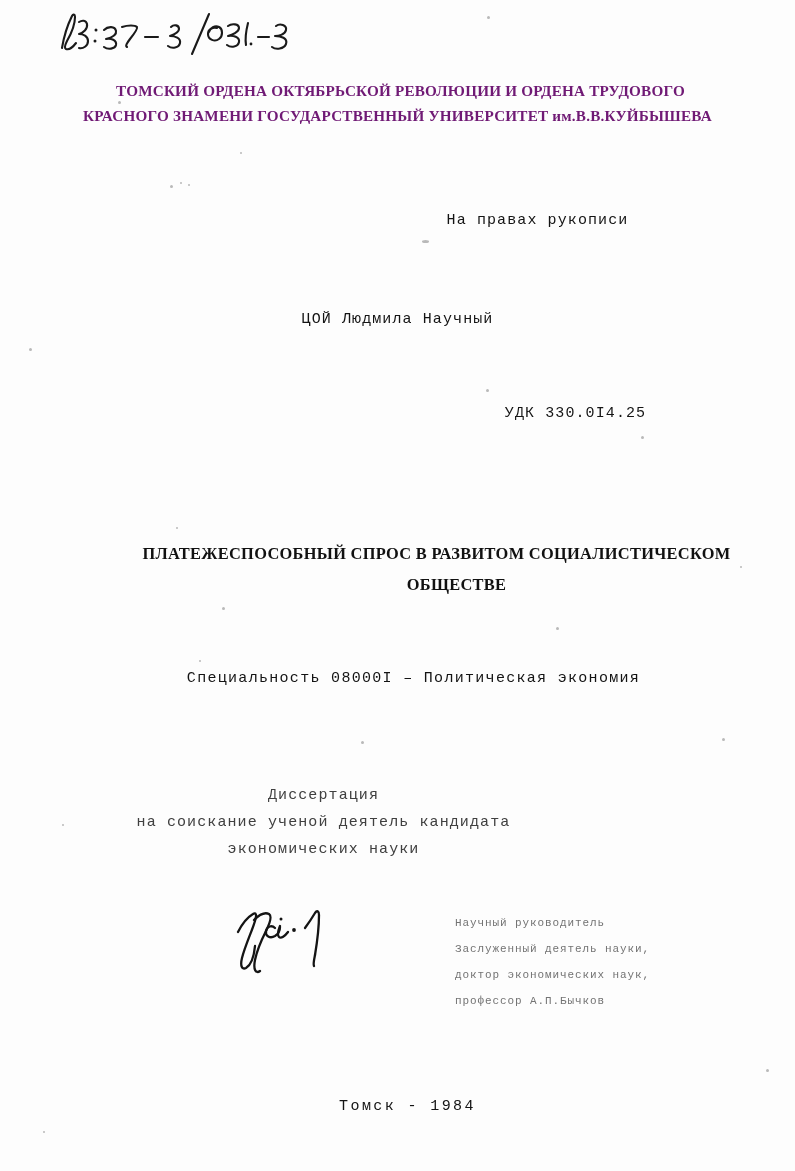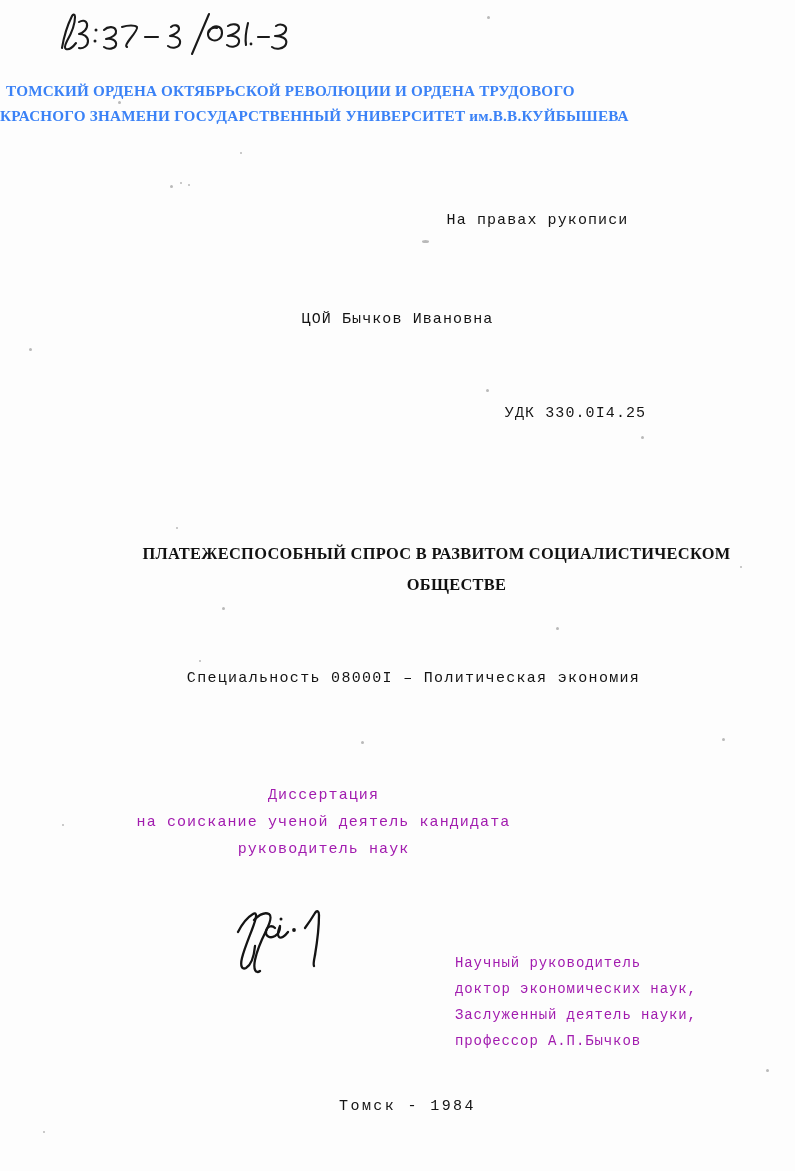--- a/index.html
+++ b/index.html
@@ -38,27 +38,27 @@
     height: 52px;
   }
   .libcode svg { display: block; }
 
   
   .univ-header {
     position: absolute;
     left: 0;
     top: 78px;
     width: 795px;
-    text-align: left;
+    text-align: center;
     font-family: "Liberation Serif", "DejaVu Serif", serif;
     font-weight: bold;
     font-size: 15.2px;
     letter-spacing: 0.2px;
     line-height: 25px;
-    color: #3b82f6;
+    color: #701a75;
   }
   .univ-header .l1 { display: block; padding-left: 6px; }
   .univ-header .l2 { display: block; padding-left: 0px; }
 
   .centered-line {
     position: absolute;
     width: 795px;
     left: 0;
     text-align: center;
     font-size: 15px;
@@ -97,37 +97,36 @@
   
   .degree-block {
     position: absolute;
     left: 0;
     top: 782px;
     width: 635px;
     text-align: center;
     font-size: 15px;
     line-height: 27px;
     letter-spacing: 1.1px;
-    color: #a21caf;
+    color: #404040;
     padding-left: 12px;
     box-sizing: border-box;
   }
   .degree-block span { display: block; }
 
   
   .advisor-block {
     position: absolute;
     left: 455px;
     top: 910px;
     text-align: left;
-    font-size: 14px;
+    font-size: 11px;
     line-height: 26px;
     letter-spacing: 0.9px;
-    color: #a21caf;
-    margin-top: 40px;
+    color: #737373;
   }
   .advisor-block span { display: block; white-space: nowrap; }
 
   
   .signature {
     position: absolute;
     left: 232px;
     top: 898px;
     width: 130px;
     height: 90px;
@@ -190,54 +189,54 @@
     </svg>
   </div>
 
   <div class="univ-header">
     <span class="l1">ТОМСКИЙ ОРДЕНА ОКТЯБРЬСКОЙ РЕВОЛЮЦИИ И ОРДЕНА ТРУДОВОГО</span>
     <span class="l2">КРАСНОГО ЗНАМЕНИ ГОСУДАРСТВЕННЫЙ УНИВЕРСИТЕТ им.В.В.КУЙБЫШЕВА</span>
   </div>
 
   <div class="centered-line" id="manuscript-note">На правах рукописи</div>
 
-  <div class="centered-line" id="author-name">ЦОЙ Бычков Ивановна</div>
+  <div class="centered-line" id="author-name">ЦОЙ Людмила Научный</div>
 
   <div class="centered-line" id="udk-line">УДК 330.0I4.25</div>
 
   <div class="doc-title">
     <span class="tl1">ПЛАТЕЖЕСПОСОБНЫЙ СПРОС В РАЗВИТОМ СОЦИАЛИСТИЧЕСКОМ</span>
     <span class="tl2">ОБЩЕСТВЕ</span>
   </div>
 
   <div class="centered-line" id="specialty-line">Специальность 08000I – Политическая экономия</div>
 
   <div class="degree-block">
     <span>Диссертация</span>
     <span>на соискание ученой деятель кандидата</span>
-    <span>руководитель наук</span>
+    <span>экономических науки</span>
   </div>
 
   <div class="signature">
     <svg viewBox="0 0 130 90" width="130" height="90" aria-hidden="true">
       <g fill="none" stroke="#141414" stroke-width="2.3" stroke-linecap="round" stroke-linejoin="round">
         <path d="M6 34 C10 26 16 19 21 16 C24 14 25 17 23 23 C20 33 13 48 10 60 C8 68 10 72 14 70 C19 67 22 58 23 48"></path>
         <path d="M22 22 C27 17 33 14 37 16 C40 18 38 25 34 33 C30 41 25 52 23 62 C21 72 24 76 28 73"></path>
         <path d="M43 30 C40 27 35 28 34 33 C33 38 38 41 43 38 C46 36 48 32 48 29"></path>
         <path d="M48 28 C46 33 45 37 47 39 C49 41 53 38 56 34"></path>
         <circle cx="49" cy="21" r="1.5" fill="#141414" stroke="none"></circle>
         <circle cx="62" cy="32" r="1.9" fill="#141414" stroke="none"></circle>
         <path d="M73 30 C76 26 80 20 83 15 C85 12 87 13 87 17 C87 28 85 45 83 57"></path>
         <path d="M83 57 C82 62 81 66 82 68"></path>
       </g>
     </svg>
   </div>
 
   <div class="advisor-block">
     <span>Научный руководитель</span>
+    <span>Заслуженный деятель науки,</span>
     <span>доктор экономических наук,</span>
-    <span>Заслуженный деятель науки,</span>
     <span>профессор А.П.Бычков</span>
   </div>
 
   <div class="centered-line" id="footer-line">Томск  -  1984</div>
 
 </div>
 
 </body></html>

